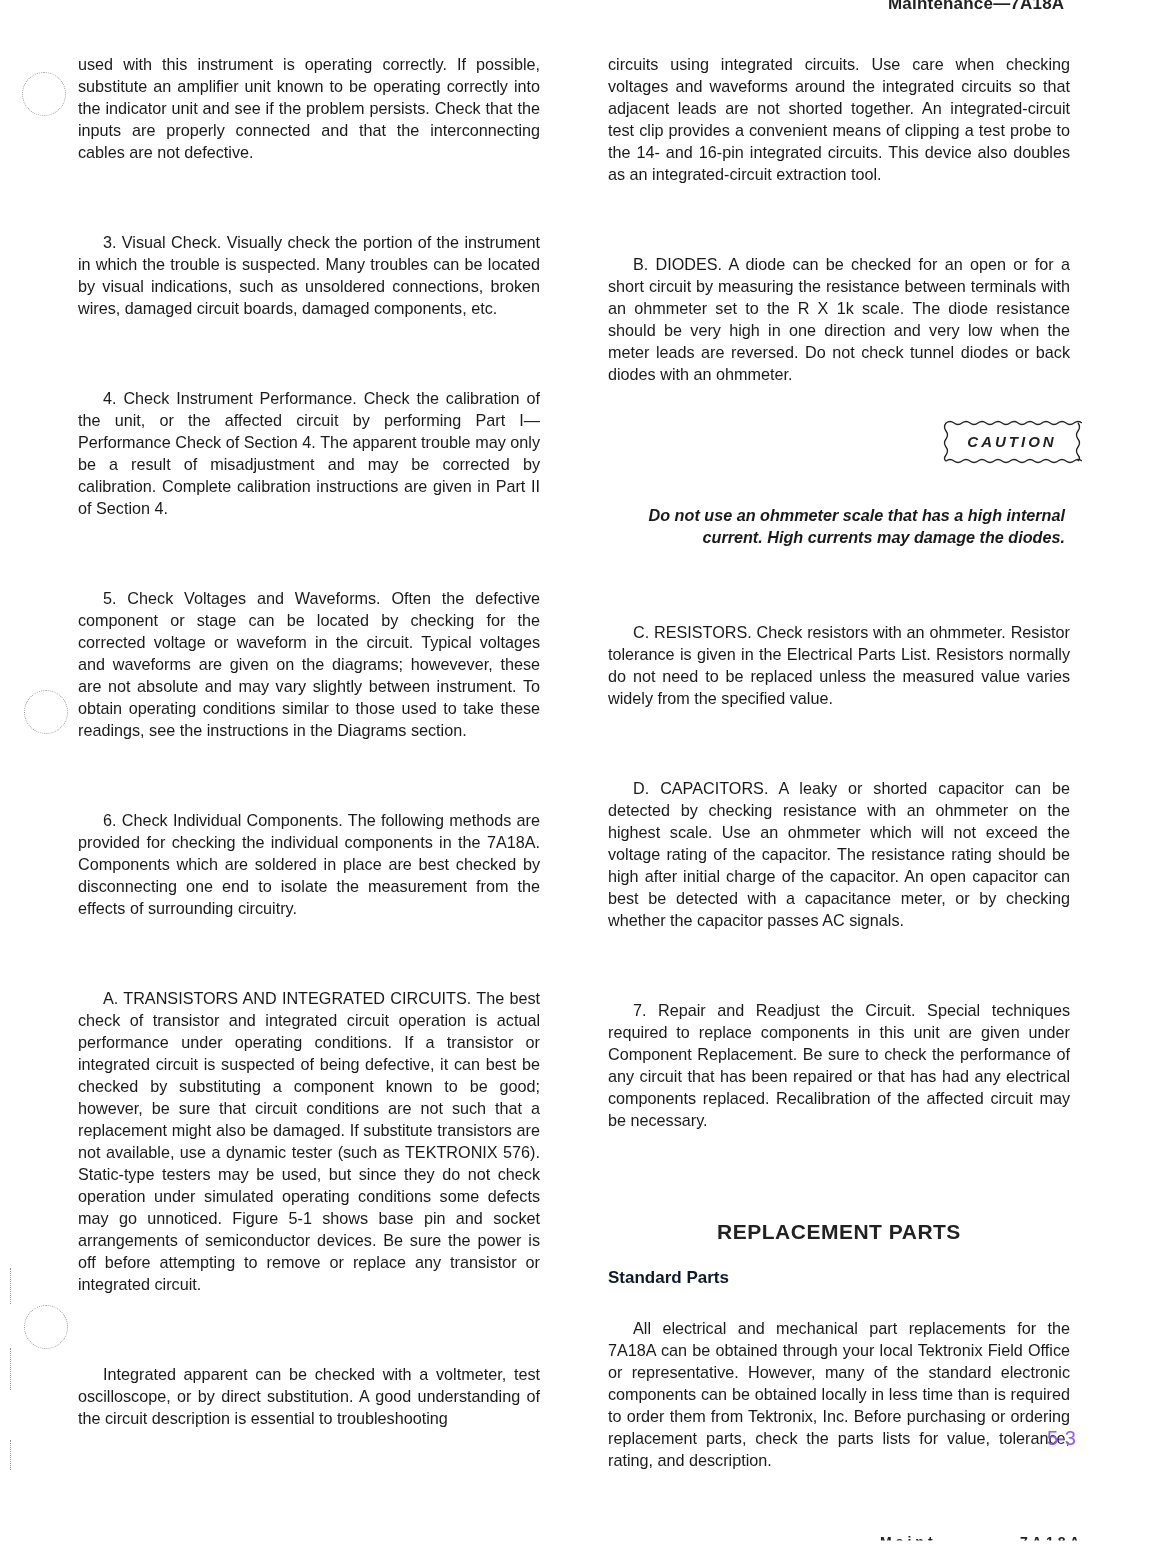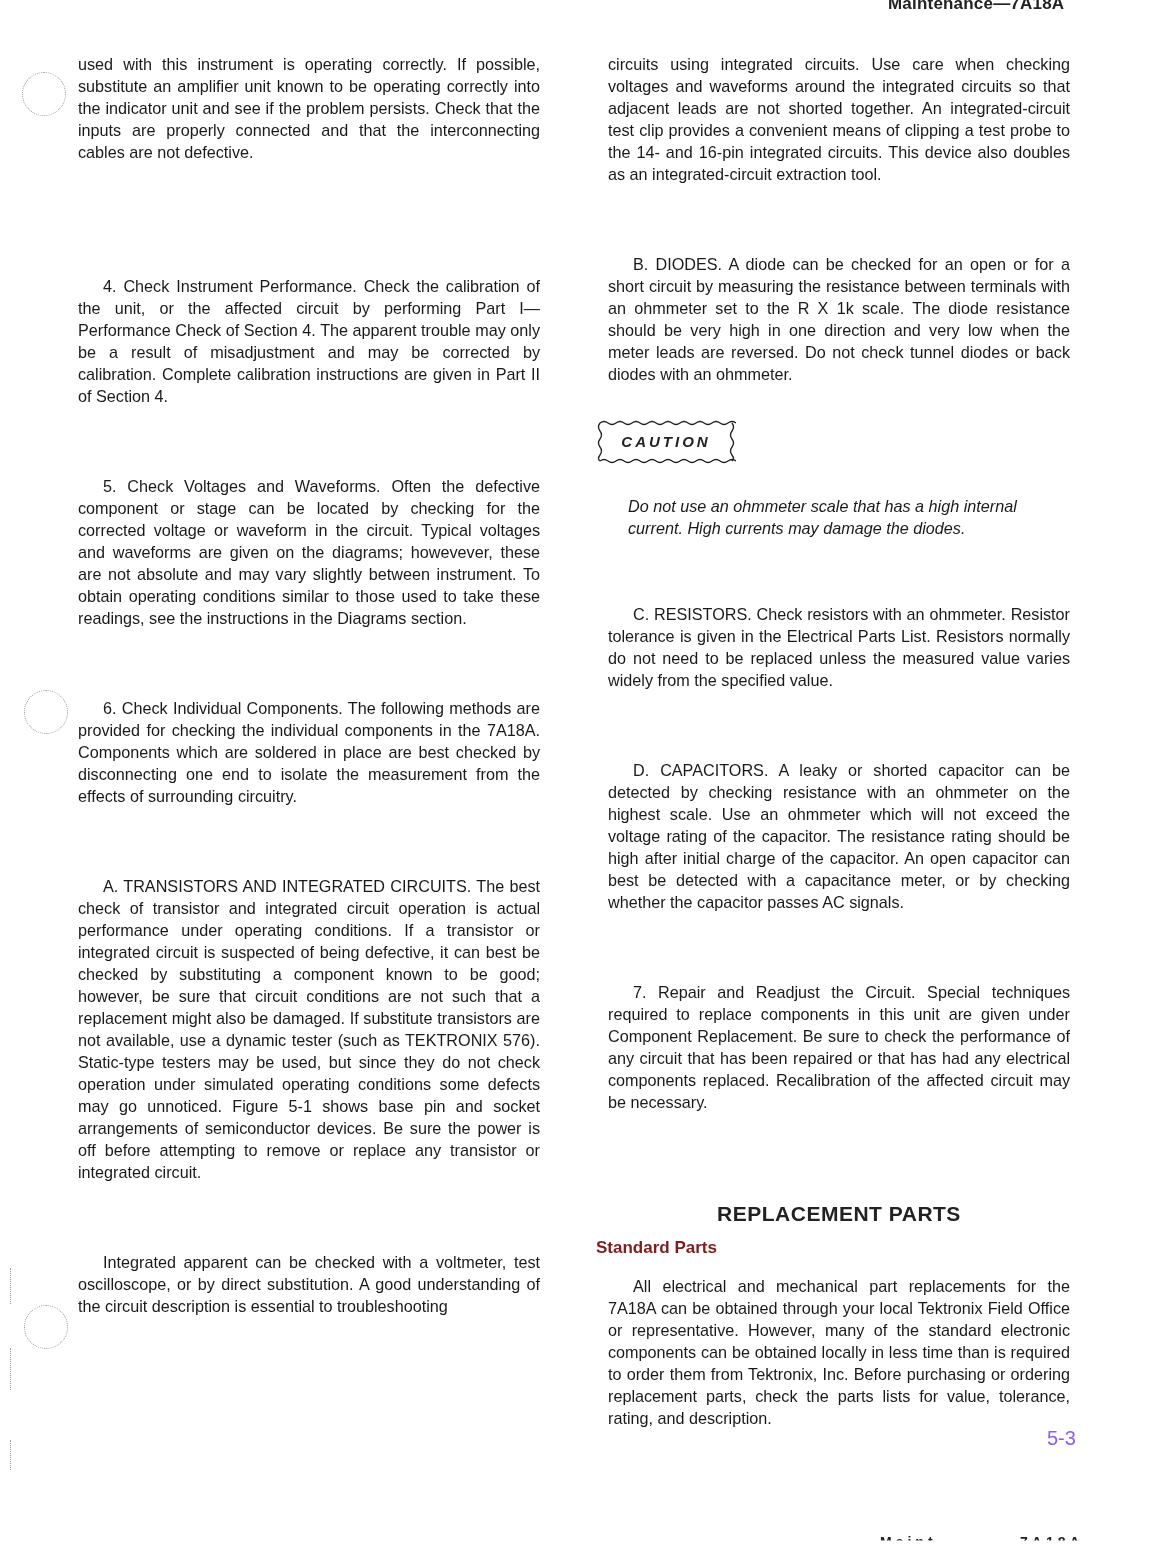--- a/index.html
+++ b/index.html
@@ -10,33 +10,33 @@
   .header {
     position: absolute; top: -6px; left: 888px; width: 200px;
     font-weight: bold; font-size: 17px; letter-spacing: 0.2px; color: #222;
   }
   .col { position: absolute; width: 486px; font-size: 16.2px; line-height: 22px; }
   .col.left { left: 66px; top: 41px; }
   .col.right { left: 596px; top: 41px; }
   .para { text-align: justify; margin: 12px; }
   .para.indent { text-indent: 25px; }
   .gap { display: block; }
-  .caution-wrap { display: flex; justify-content: flex-start; margin: 0; padding-left: 0; }
+  .caution-wrap { display: flex; justify-content: flex-end; margin: 0; padding-left: 0; }
   .caution-box { position: relative; width: 140px; height: 46px; }
   .caution-box svg { position: absolute; left: 0; top: 0; }
   .caution-label {
     position: absolute; left: 0; right: 0; top: 12px; text-align: center;
     font-weight: bold; font-style: italic; font-size: 15px; letter-spacing: 3px; color: #222;
   }
-  .italic-note { font-style: italic; margin: 8px; padding-left: 24px; text-align: left; }
+  .italic-note { font-style: italic; margin: 17px; padding-left: 24px; text-align: right; font-weight: bold; }
   .section-title {
     text-align: center; font-weight: bold; font-size: 21px; letter-spacing: 0.5px;
     margin: 4px; color: #222;
   }
-  .subsection-title { font-weight: bold; font-size: 17px; margin: 0; color: #7f1d1d; }
+  .subsection-title { font-weight: bold; font-size: 17px; margin: 12px; color: #0f172a; }
   .page-number { position: absolute; left: 1047px; top: 1427px; font-size: 20px; color: #8b5cf6; }
   .footer-fragment { position: absolute; left: 1020px; top: 1534px; font-size: 14px; font-weight: bold; color: #222; letter-spacing: 4px; }
   .footer-fragment2 { position: absolute; left: 880px; top: 1534px; font-size: 14px; font-weight: bold; color: #222; letter-spacing: 4px; }
   .punch-hole {
     position: absolute; width: 42px; height: 42px; border-radius: 50%;
     border: 1px dotted #999;
   }
   .scan-mark { position: absolute; width: 1px; border-left: 1px dotted #999; }
 </style>
 </head>
@@ -47,20 +47,21 @@
 <div class="punch-hole" style="left:22px; top:72px;"></div>
 <div class="punch-hole" style="left:24px; top:690px;"></div>
 <div class="punch-hole" style="left:24px; top:1305px;"></div>
 <div class="scan-mark" style="left:10px; top:1268px; height:36px;"></div>
 <div class="scan-mark" style="left:10px; top:1348px; height:42px;"></div>
 <div class="scan-mark" style="left:10px; top:1440px; height:30px;"></div>
 
 <div class="col left">
   <p class="para">used with this instrument is operating correctly. If possible, substitute an amplifier unit known to be operating correctly into the indicator unit and see if the problem persists. Check that the inputs are properly connected and that the interconnecting cables are not defective.</p>
   <span class="gap" style="height:44px"></span>
+  <p class="para indent">3. Visual Check. Visually check the portion of the instrument in which the trouble is suspected. Many troubles can be located by visual indications, such as unsoldered connections, broken wires, damaged circuit boards, damaged components, etc.</p>
   <span class="gap" style="height:44px"></span>
   <p class="para indent">4. Check Instrument Performance. Check the calibration of the unit, or the affected circuit by performing Part I—Performance Check of Section 4. The apparent trouble may only be a result of misadjustment and may be corrected by calibration. Complete calibration instructions are given in Part II of Section 4.</p>
   <span class="gap" style="height:44px"></span>
   <p class="para indent">5. Check Voltages and Waveforms. Often the defective component or stage can be located by checking for the corrected voltage or waveform in the circuit. Typical voltages and waveforms are given on the diagrams; howevever, these are not absolute and may vary slightly between instrument. To obtain operating conditions similar to those used to take these readings, see the instructions in the Diagrams section.</p>
   <span class="gap" style="height:44px"></span>
   <p class="para indent">6. Check Individual Components. The following methods are provided for checking the individual components in the 7A18A. Components which are soldered in place are best checked by disconnecting one end to isolate the measurement from the effects of surrounding circuitry.</p>
   <span class="gap" style="height:44px"></span>
   <p class="para indent">A. TRANSISTORS AND INTEGRATED CIRCUITS. The best check of transistor and integrated circuit operation is actual performance under operating conditions. If a transistor or integrated circuit is suspected of being defective, it can best be checked by substituting a component known to be good; however, be sure that circuit conditions are not such that a replacement might also be damaged. If substitute transistors are not available, use a dynamic tester (such as TEKTRONIX 576). Static-type testers may be used, but since they do not check operation under simulated operating conditions some defects may go unnoticed. Figure 5-1 shows base pin and socket arrangements of semiconductor devices. Be sure the power is off before attempting to remove or replace any transistor or integrated circuit.</p>
   <span class="gap" style="height:44px"></span>
   <p class="para indent">Integrated apparent can be checked with a voltmeter, test oscilloscope, or by direct substitution. A good understanding of the circuit description is essential to troubleshooting</p>

